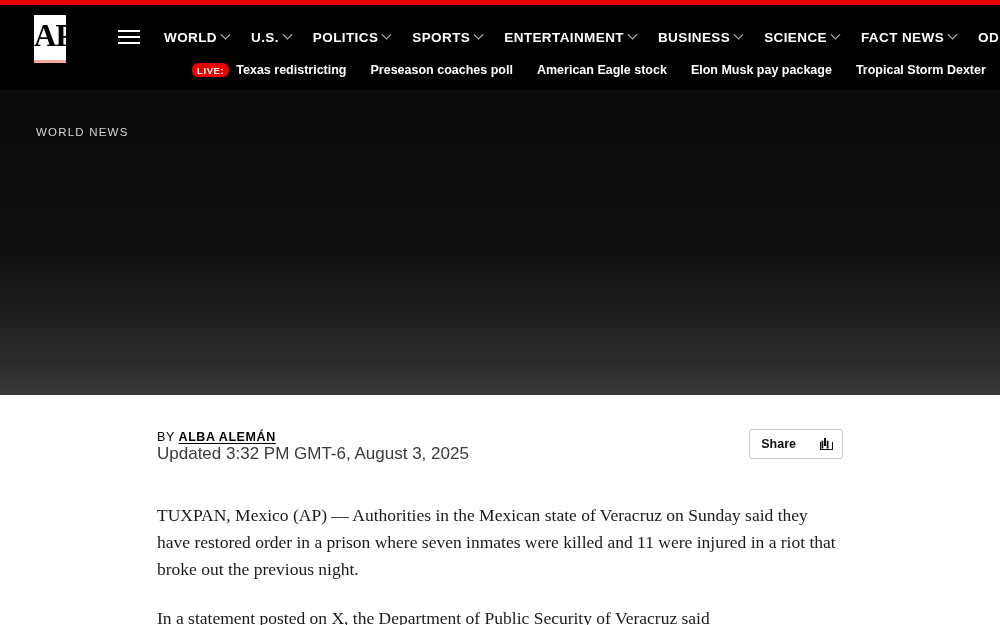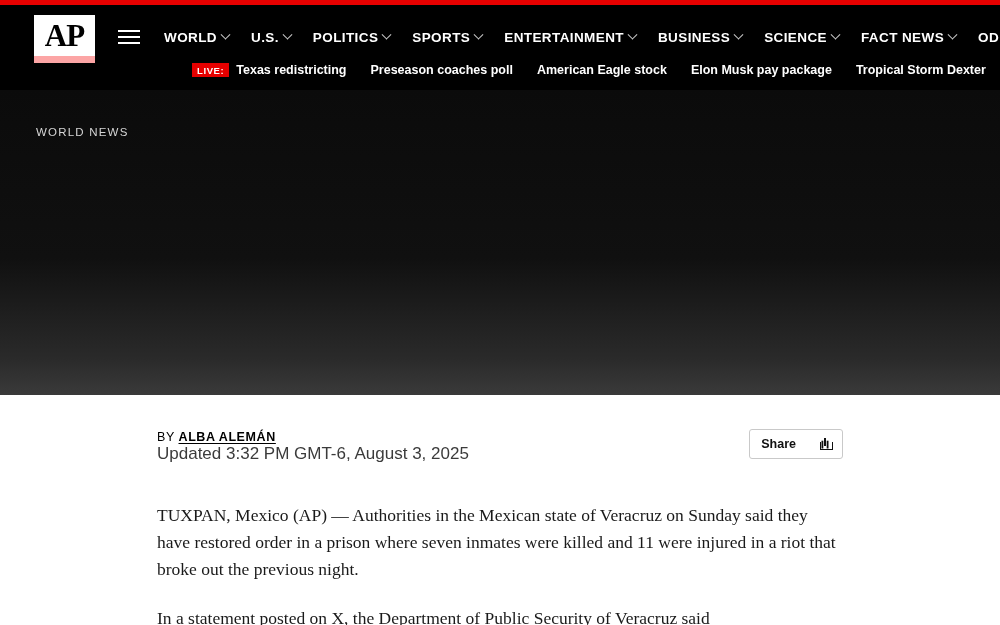--- a/index.html
+++ b/index.html
@@ -25,30 +25,30 @@
     display: flex;
     align-items: flex-start;
   }
   .logo-wrap {
     width: 82px;
     padding-left: 34px;
     padding-top: 8px;
     flex: 0 0 auto;
   }
   .ap-logo {
-    width: 61px; height: 48px;
+    width: 32px; height: 48px;
     background: #ffffff;
     color: #000000;
     font-family: "Liberation Serif", serif;
     font-weight: bold;
     font-size: 31px;
     line-height: 41px;
     text-align: center;
     letter-spacing: -1px;
-    border-bottom: 7px solid #fca5a5;
+    border-bottom: 3px solid #fca5a5;
     position: relative;
     top: 2px;
   }
 
   .nav-area {
     flex: 1 1 auto;
     padding-top: 16px;
   }
   .nav-row {
     display: flex;
@@ -95,20 +95,21 @@
   }
   .live-badge {
     background: #e60000;
     color: #ffffff;
     font-size: 9.5px;
     font-weight: bold;
     letter-spacing: 0.6px;
     padding: 2px 5px 1px 5px;
     margin-right: 7px;
     line-height: 11px;
+    border-radius: 6px;
   }
   .subnav-item {
     color: #ffffff;
     font-size: 12.5px;
     font-weight: bold;
     margin-right: 24px;
     white-space: nowrap;
     cursor: pointer;
   }
 

